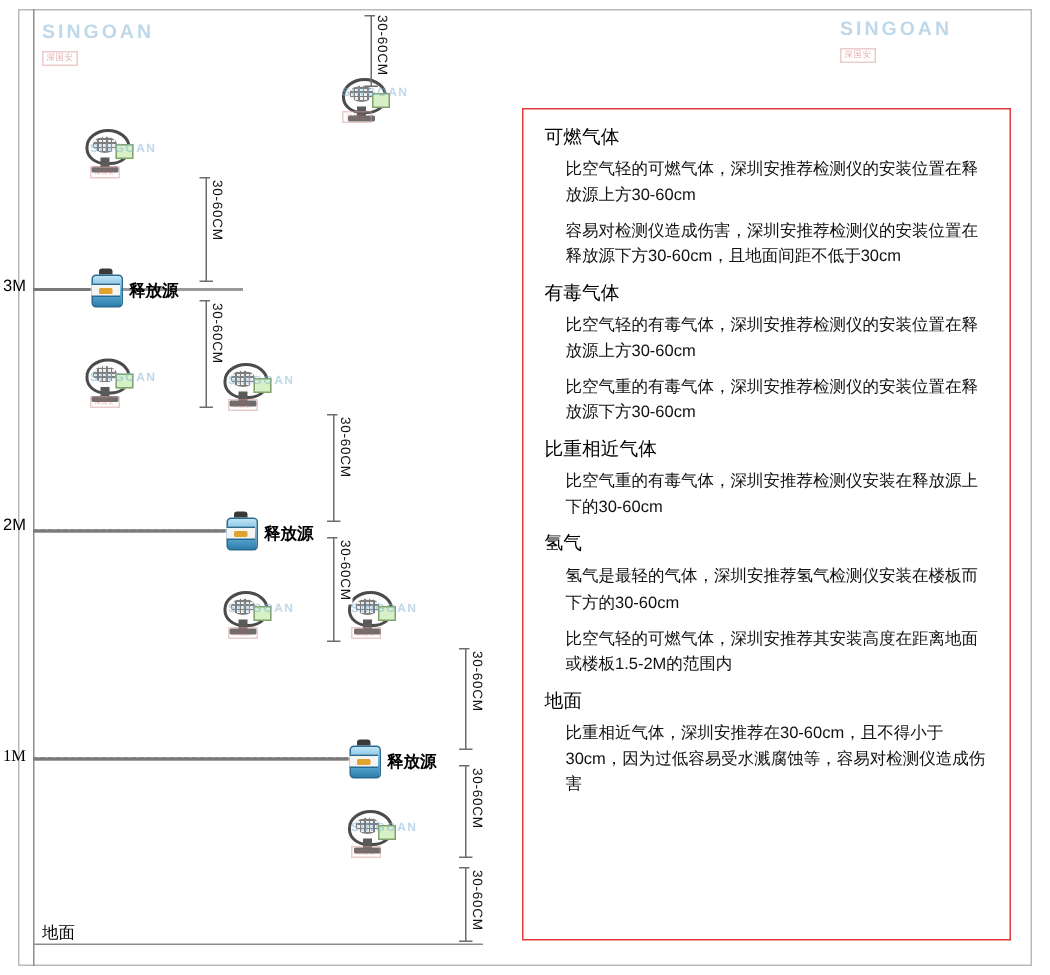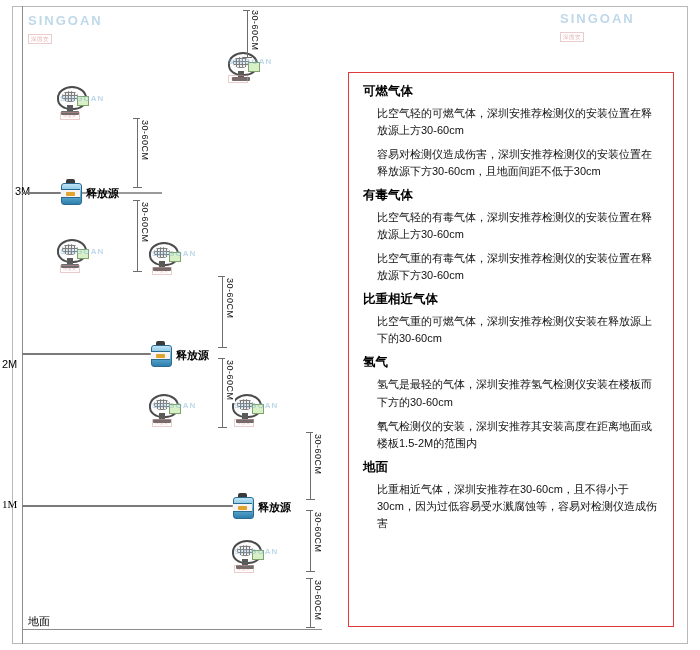--- a/index.html
+++ b/index.html
@@ -205,21 +205,21 @@
     width: 326px;
     height: 555px;
     border: 1px solid #e03a3a;
     box-sizing: border-box;
     background: #ffffff;
     padding: 10px 14px 6px 14px;
     overflow: hidden;
   }
   .sec-title {
     font-size: 12.5px;
-    font-weight: bold;
+    font-weight: normal;
     color: #000;
     margin: 7px 0 5px 0;
   }
   .sec-title:first-child { margin-top: 0; }
   .sec-p {
     font-size: 11px;
     color: #111;
     line-height: 1.55;
     margin: 0 0 7px 14px;
   }
@@ -257,24 +257,24 @@
 </style>
 </head>
 <body>
 
 <div id="page">
 
   <div class="frame"></div>
   <div class="axis-v"></div>
   <div class="ground-line"></div>
 
-  <div class="level-label" style="left:15px; top:185px;">3M</div>
+  <div class="level-label" style="left:2px; top:185px;">3M</div>
   <div class="level-line" style="left:22px; top:192px; width:140px;"></div>
 
-  <div class="level-label" style="left:2px; top:358px;">2M</div>
+  <div class="level-label" style="left:2px; top:344px;">2M</div>
   <div class="level-line" style="left:22px; top:353px; width:130px;"></div>
 
   <div class="level-label" style="left:2px; top:498px;font-family:Liberation Serif, serif;">1M</div>
   <div class="level-line" style="left:22px; top:505px; width:215px;"></div>
 
   <div class="ground-label" style="left:28px; top:614px;">地面</div>
 
   <div class="detector" style="left:224px; top:50px;">
     <div class="body"></div>
       <div class="mesh"></div>
@@ -422,25 +422,25 @@
 
     <div class="sec-title">可燃气体</div>
     <p class="sec-p">比空气轻的可燃气体，深圳安推荐检测仪的安装位置在释放源上方30-60cm</p>
     <p class="sec-p">容易对检测仪造成伤害，深圳安推荐检测仪的安装位置在释放源下方30-60cm，且地面间距不低于30cm</p>
 
     <div class="sec-title">有毒气体</div>
     <p class="sec-p">比空气轻的有毒气体，深圳安推荐检测仪的安装位置在释放源上方30-60cm</p>
     <p class="sec-p">比空气重的有毒气体，深圳安推荐检测仪的安装位置在释放源下方30-60cm</p>
 
     <div class="sec-title">比重相近气体</div>
-    <p class="sec-p">比空气重的可燃气体，深圳安推荐检测仪安装在释放源上下的30-60cm</p>
+    <p class="sec-p">比空气重的有毒气体，深圳安推荐检测仪安装在释放源上下的30-60cm</p>
 
     <div class="sec-title">氢气</div>
     <p class="sec-p">氢气是最轻的气体，深圳安推荐氢气检测仪安装在楼板而下方的30-60cm</p>
 
-    <p class="sec-p">氧气检测仪的安装，深圳安推荐其安装高度在距离地面或楼板1.5-2M的范围内</p>
+    <p class="sec-p">比空气轻的可燃气体，深圳安推荐其安装高度在距离地面或楼板1.5-2M的范围内</p>
 
     <div class="sec-title">地面</div>
     <p class="sec-p">比重相近气体，深圳安推荐在30-60cm，且不得小于30cm，因为过低容易受水溅腐蚀等，容易对检测仪造成伤害</p>
 
   </div>
 
 </div>
 
 </body></html>

